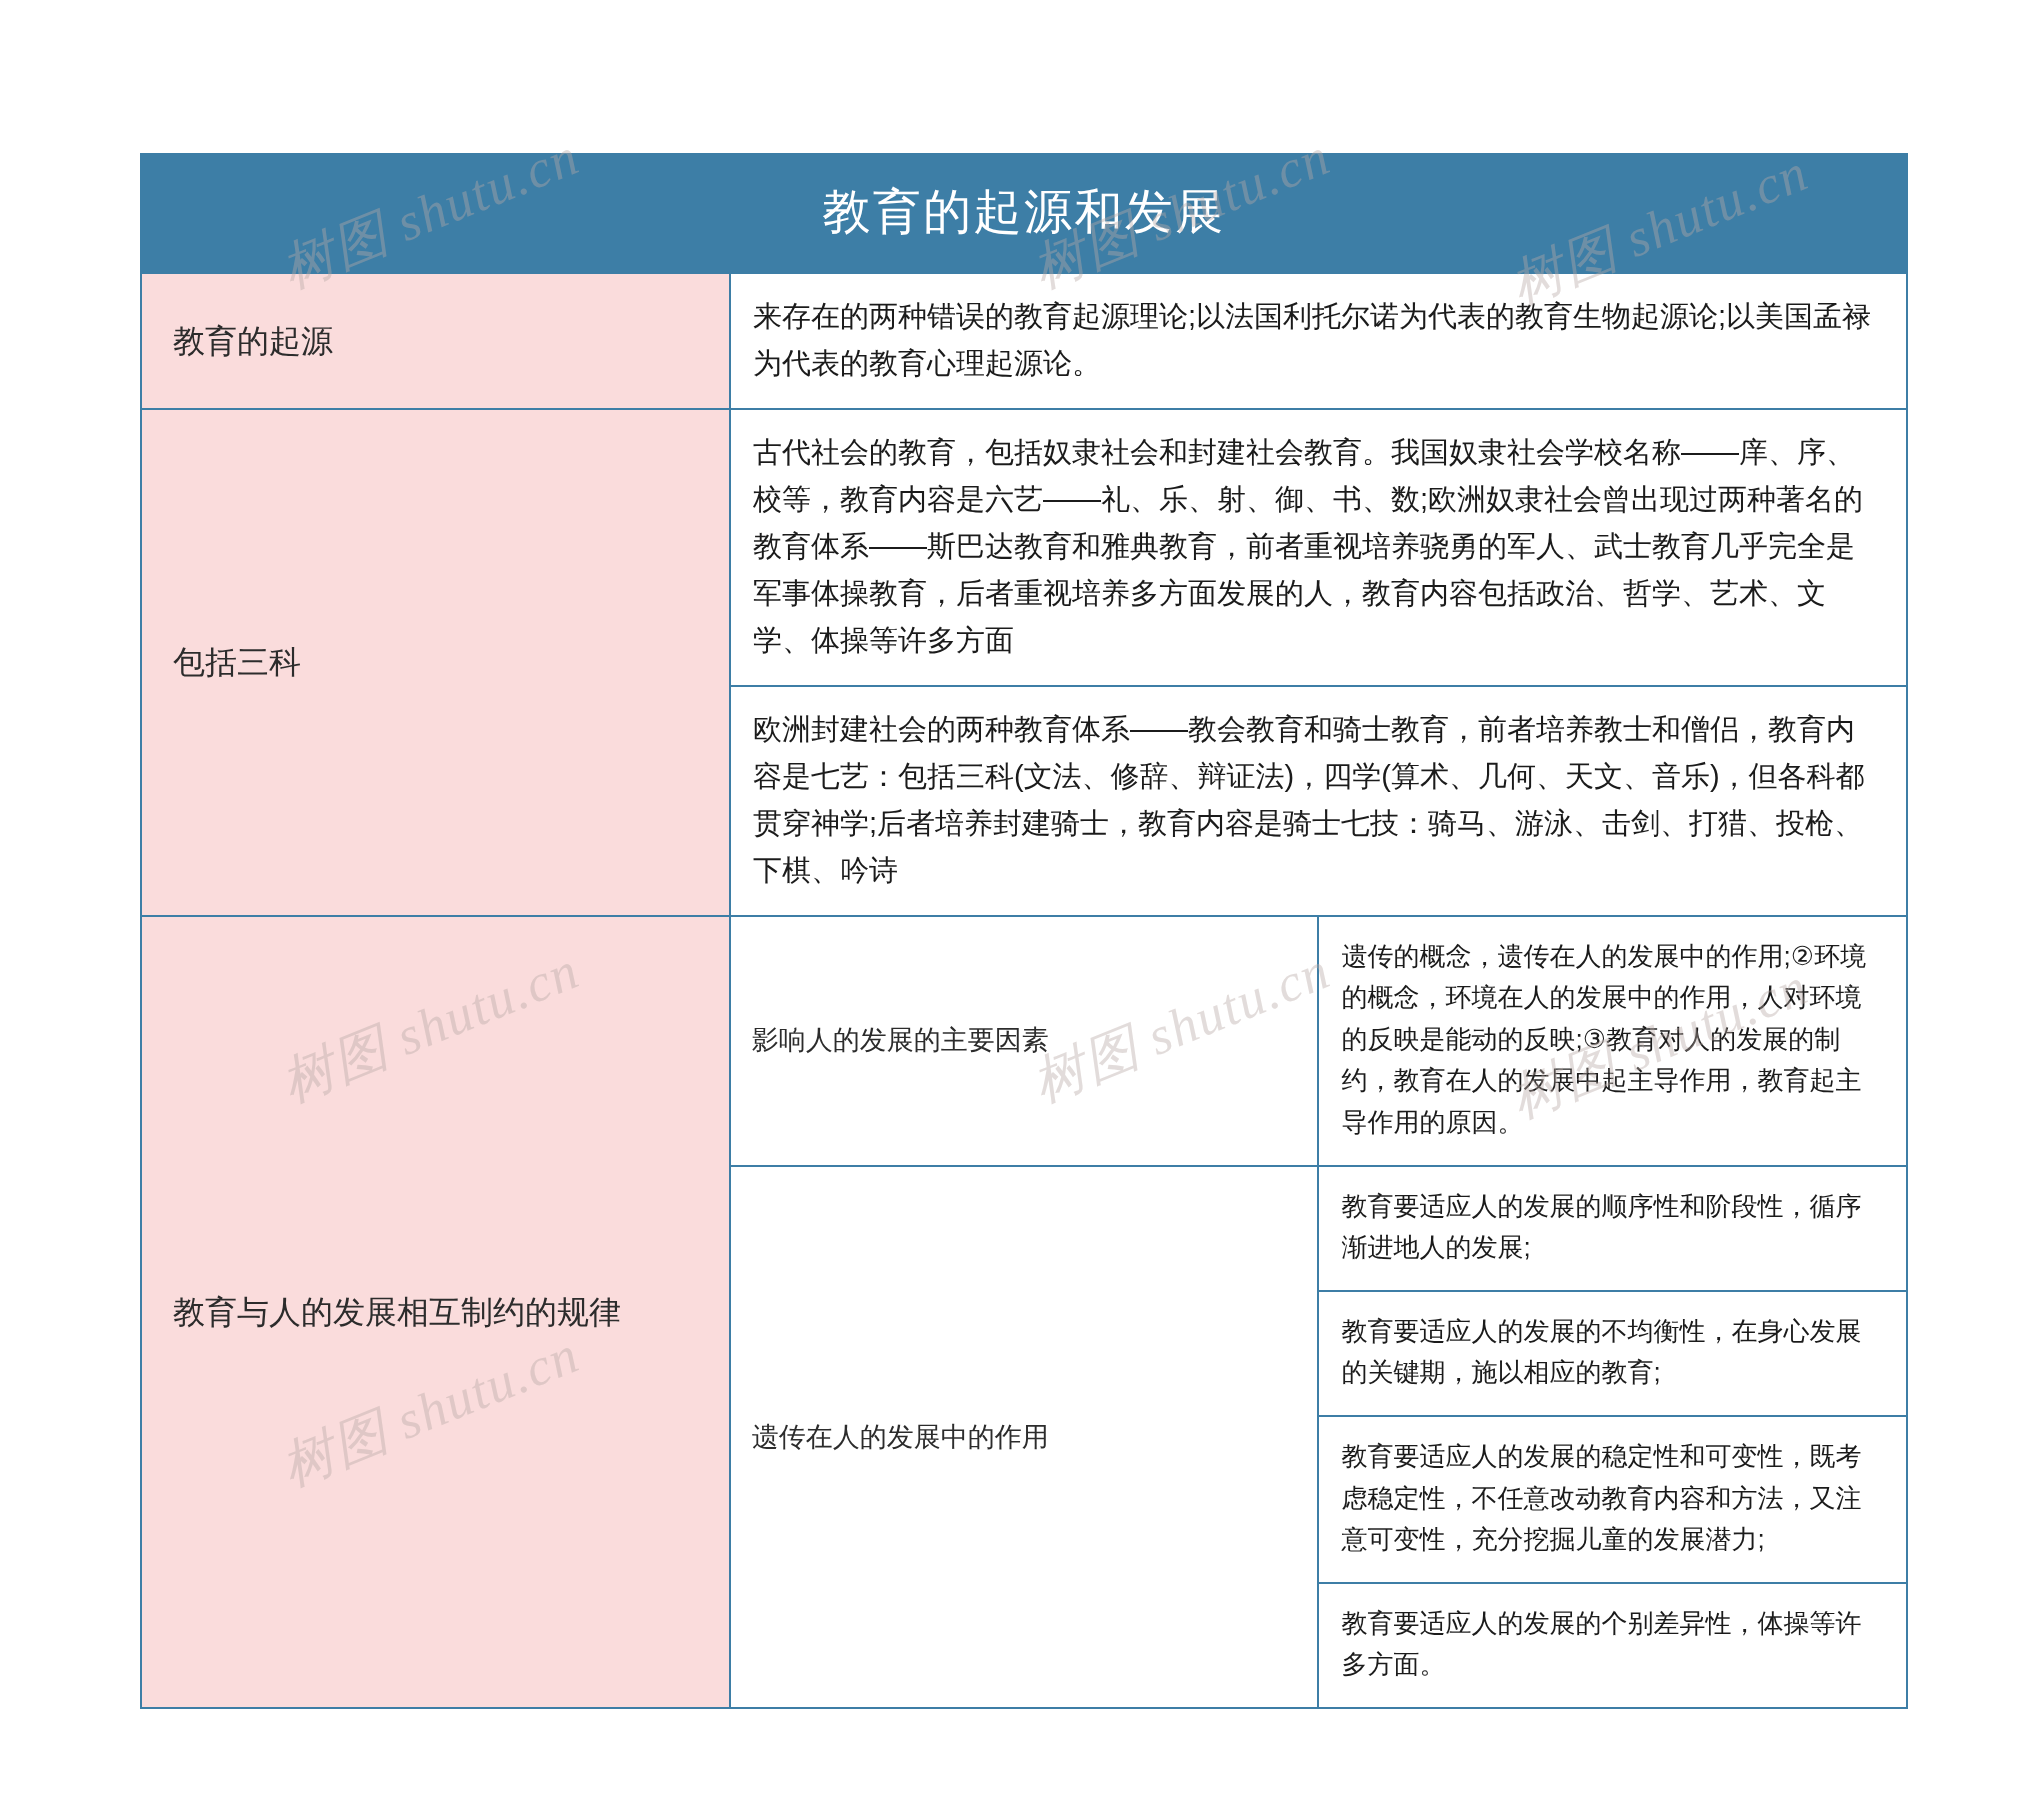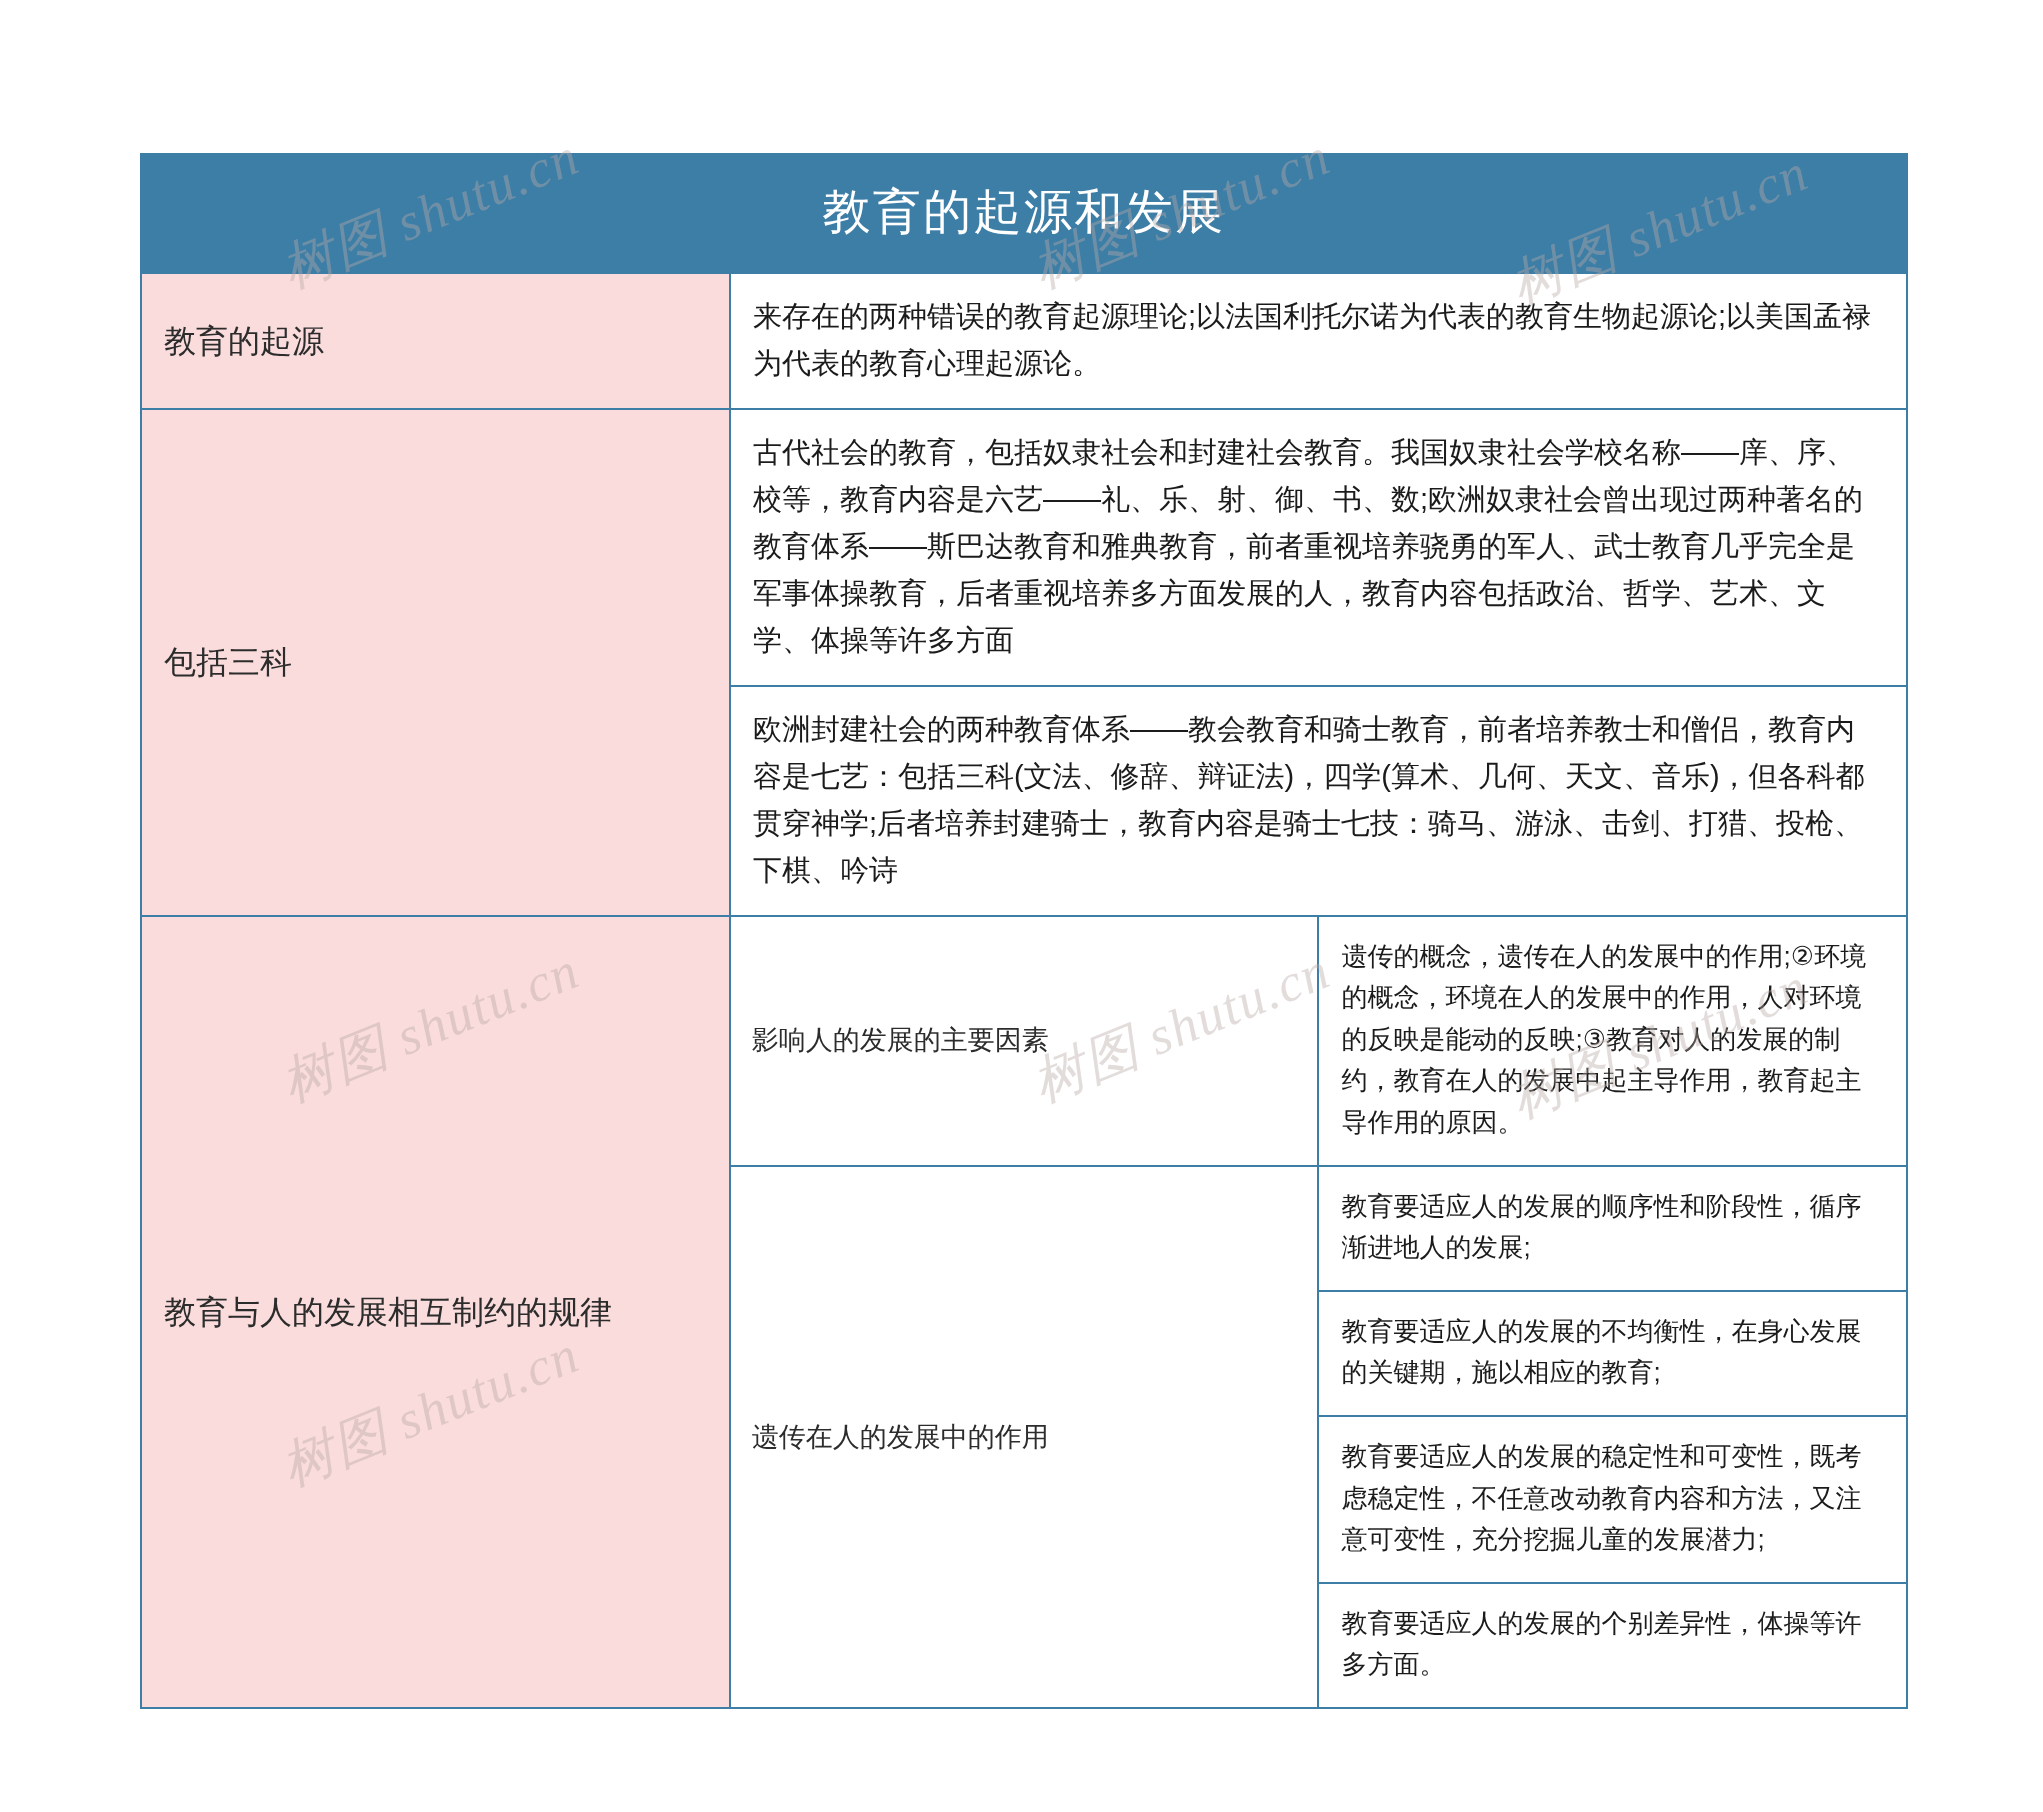--- a/index.html
+++ b/index.html
@@ -74,21 +74,21 @@
     letter-spacing: 2.4px;
     border-color: #3d7ea6 !important;
   }
 
   
   .cat-cell {
     background: #fadcdc;
     color: #2c2c2c;
     font-size: 32px;
     line-height: 1.45;
-    padding: 21px 24px 21px 22px;
+    padding: 21px 24px 21px 31px;
     text-align: left;
   }
 
   
   .sub-cell {
     background: #ffffff;
     color: #2c2c2c;
     font-size: 27px;
     line-height: 1.5;
     padding: 19px 21px;

